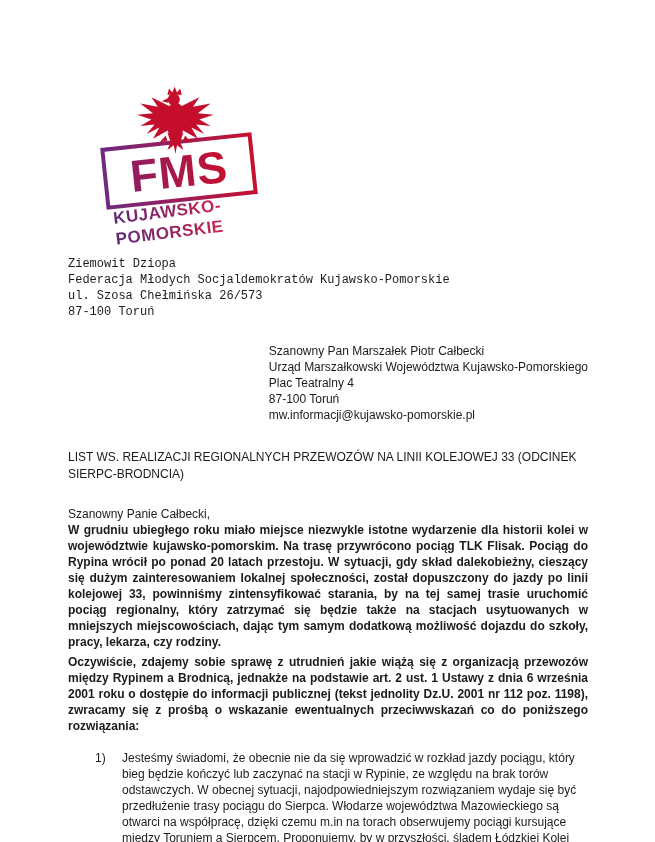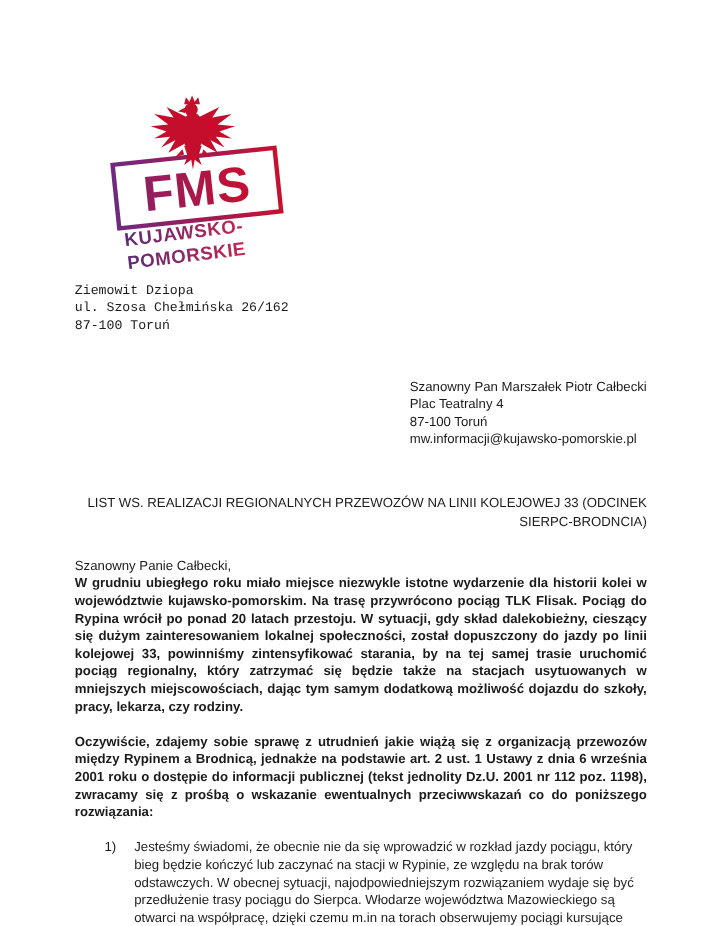--- a/index.html
+++ b/index.html
@@ -105,38 +105,38 @@
     top: 343px;
     text-align: left;
   }
 
   
   .title {
     position: absolute;
     left: 68px;
     right: 67px;
     top: 449px;
-    text-align: right;
+    text-align: left;
     line-height: 16.5px;
   }
 
   
   .body-text {
     position: absolute;
     left: 68px;
     right: 67px;
     top: 506px;
   }
   .salutation { text-align: left; }
   .para {
     text-align: justify;
     margin: 0;
     font-weight: bold;
   }
-  .para + .para { margin-top: 16px; }
+  .para + .para { margin-top: 4px; }
   .para-first { margin: 0; }
   .list-item {
     position: relative;
     margin-top: 16px;
     padding-left: 54px;
     text-align: left;
   }
   .list-number {
     position: absolute;
     left: 27px;
@@ -175,26 +175,28 @@
       </div>
     </div>
     <div class="region-text">
       <div>KUJAWSKO-</div>
       <div>POMORSKIE</div>
     </div>
   </div>
 
   <div class="sender">
     <div>Ziemowit Dziopa</div>
-    <div>ul. Szosa Chełmińska 26/162</div>
+    <div>Federacja Młodych Socjaldemokratów Kujawsko-Pomorskie</div>
+    <div>ul. Szosa Chełmińska 26/573</div>
     <div>87-100 Toruń</div>
   </div>
 
   <div class="recipient">
     <div>Szanowny Pan Marszałek Piotr Całbecki</div>
+    <div>Urząd Marszałkowski Województwa Kujawsko-Pomorskiego</div>
     <div>Plac Teatralny 4</div>
     <div>87-100 Toruń</div>
     <div>mw.informacji@kujawsko-pomorskie.pl</div>
   </div>
 
   <div class="title">LIST WS. REALIZACJI REGIONALNYCH PRZEWOZÓW NA LINII KOLEJOWEJ 33 (ODCINEK SIERPC-BRODNCIA)</div>
 
   <div class="body-text">
     <div class="salutation">Szanowny Panie Całbecki,</div>
     <p class="para para-first">W grudniu ubiegłego roku miało miejsce niezwykle istotne wydarzenie dla historii kolei w województwie kujawsko-pomorskim. Na trasę przywrócono pociąg TLK Flisak. Pociąg do Rypina wrócił po ponad 20 latach przestoju. W sytuacji, gdy skład dalekobieżny, cieszący się dużym zainteresowaniem lokalnej społeczności, został dopuszczony do jazdy po linii kolejowej 33, powinniśmy zintensyfikować starania, by na tej samej trasie uruchomić pociąg regionalny, który zatrzymać się będzie także na stacjach usytuowanych w mniejszych miejscowościach, dając tym samym dodatkową możliwość dojazdu do szkoły, pracy, lekarza, czy rodziny.</p>

